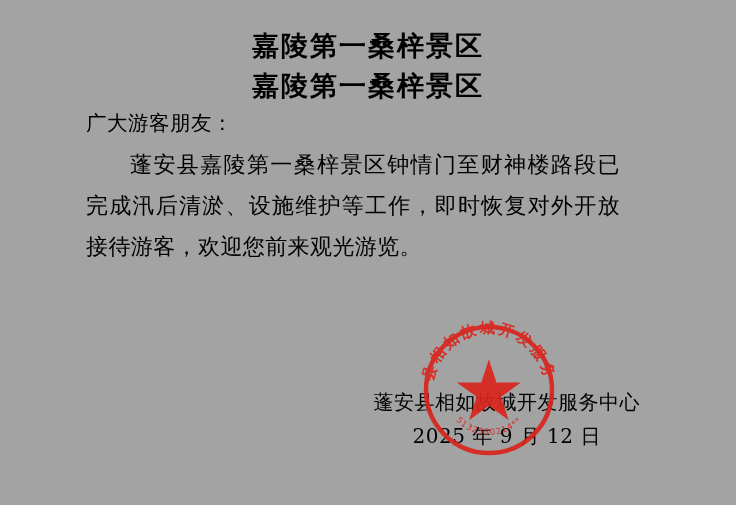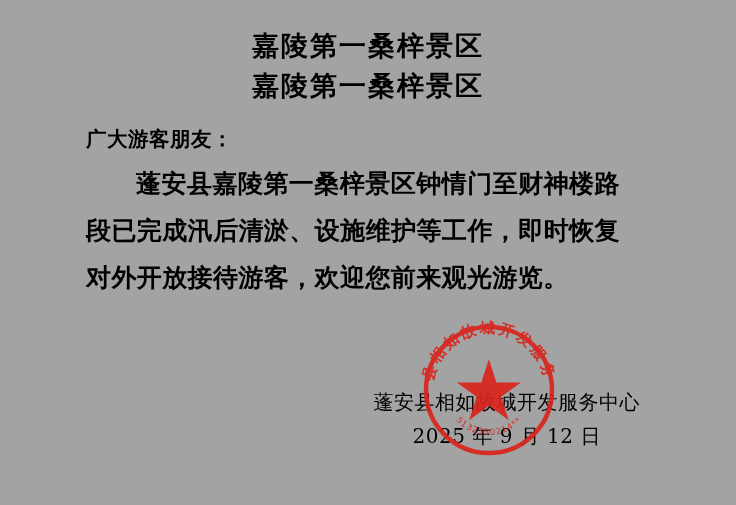--- a/index.html
+++ b/index.html
@@ -29,32 +29,31 @@
   .title-line {
     font-size: 27px;
     font-weight: bold;
     letter-spacing: 2px;
     line-height: 1.48;
     color: #000000;
   }
 
   
   .body-block {
-    margin-top: 18px;
+    margin-top: 2px;
     padding: 0 116px 0 86px;
-    font-weight: bold;
   }
   .salutation {
     font-size: 20.5px;
     line-height: 1.55;
     letter-spacing: 0.5px;
     color: #000000;
   }
   .para {
-    font-size: 25px;
+    font-size: 22px;
     line-height: 1.88;
     letter-spacing: 0.4px;
     text-align: justify;
     text-justify: inter-ideograph;
     color: #000000;
     margin-top: 4px;
     text-indent: 2em;
   }
 
   

